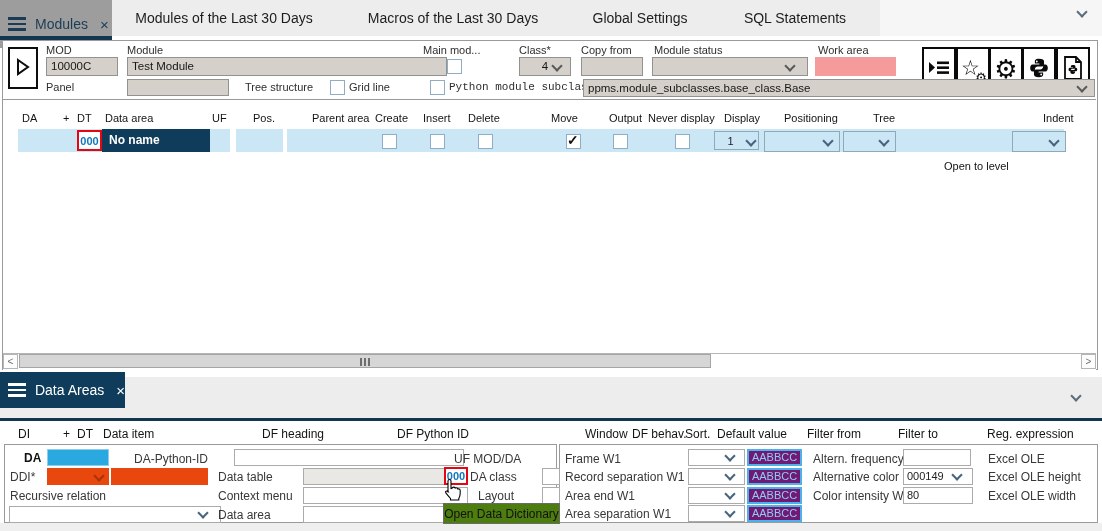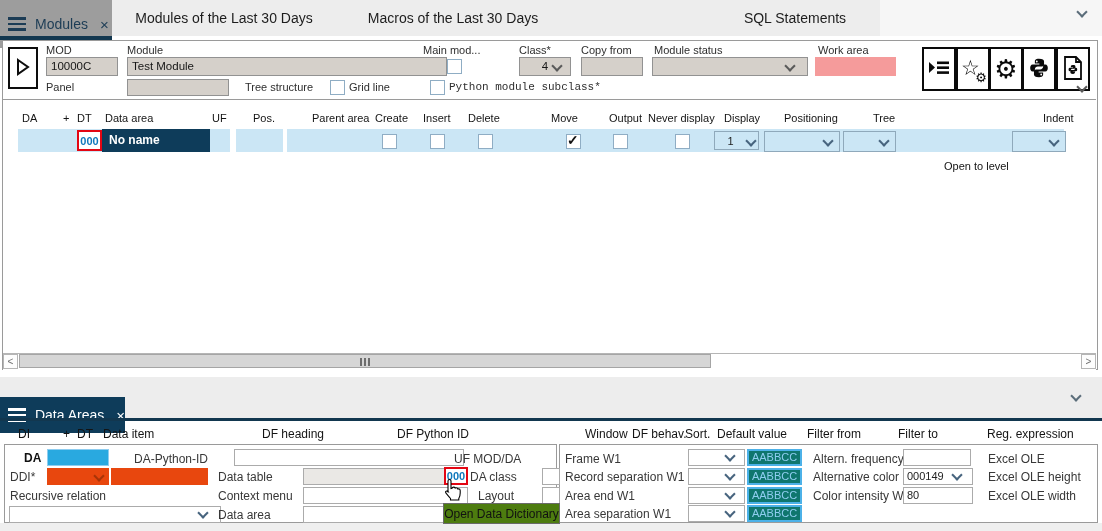--- a/index.html
+++ b/index.html
@@ -33,21 +33,21 @@
   .cv-orange{border-color:#a83408;}
   .cb{position:absolute;width:13px;height:13px;background:#fff;border:1px solid #8fadc4;}
   .cb.on::after{content:"✓";position:absolute;top:-3px;left:0;font-size:14px;font-weight:bold;color:#111;}
   .th{position:absolute;top:112px;font-size:11px;color:#141414;white-space:nowrap;}
   .th2{position:absolute;top:427px;font-size:12px;color:#141414;white-space:nowrap;}
   .iconbtn{position:absolute;top:47px;width:30px;height:40px;background:#fff;border:2px solid #0a0a0a;
            display:flex;align-items:center;justify-content:center;}
   .box{position:absolute;border:1px solid #9a9a9a;background:#fff;}
   .redbox{position:absolute;background:#fff;border:2px solid #e30613;color:#1078bc;font-weight:bold;
           font-size:11px;display:flex;align-items:center;justify-content:center;}
-  .aabbcc{position:absolute;background:#0f766e;border:2px solid #4cb1e8;color:#8fcdf0;font-size:11px;
+  .aabbcc{position:absolute;background:#701a75;border:2px solid #4cb1e8;color:#8fcdf0;font-size:11px;
           height:13px;line-height:13px;text-align:center;}
   .rowblue{position:absolute;background:#cbe6f5;}
   .dd-blue{position:absolute;background:#cbe6f5;border:1px solid #8fa9bb;}
   .tooltip{position:absolute;background:#4d7c0f;border:1px solid #6a6a6a;font-size:12px;color:#111;
            display:flex;align-items:center;justify-content:center;white-space:nowrap;z-index:30;}
   .glyph{font-size:20px;line-height:1;color:#0a0a0a;}
 </style>
 </head>
 <body>
 
@@ -57,20 +57,21 @@
     <div class="tabbar-lighter" style="left:880px;top:0;width:222px;height:36px;"></div>
   </div>
   <div class="tab-active-top" style="left:0;top:0;width:112px;height:48px;">
     <span class="burger"></span>
     <span class="tab-label">Modules</span>
     <span class="tab-close">×</span>
   </div>
   <div class="underline-navy" style="left:0;top:36px;width:112px;height:4px;"></div>
   <div class="tab-plain" style="left:118px;top:0;width:212px;height:36px;">Modules of the Last 30 Days</div>
   <div class="tab-plain" style="left:350px;top:0;width:206px;height:36px;">Macros of the Last 30 Days</div>
+  <div class="tab-plain" style="left:580px;top:0;width:120px;height:36px;">Global Settings</div>
   <div class="tab-plain" style="left:735px;top:0;width:120px;height:36px;">SQL Statements</div>
   <span class="cv" style="left:1078px;top:8px;border-color:#5b6d7a;"></span>
 
   <div class="box" style="left:2px;top:40px;width:1094px;height:328px;"></div>
   <div class="abs" style="left:3px;top:99px;width:1093px;height:1px;background:#9a9a9a;"></div>
 
   <div class="abs" style="left:8px;top:47px;width:26px;height:38px;border:2px solid #0d0d0d;background:#fff;display:flex;align-items:center;justify-content:center;">
     <span>
       <svg width="14" height="18" viewBox="0 0 14 18">
           <path d="M2 2 L12 9 L2 16 Z" fill="none" stroke="#0d0d0d" stroke-width="2"></path>
@@ -141,20 +142,21 @@
     </span>
   </div>
 
   <div class="lbl" style="left:46px;top:81px;">Panel</div>
   <div class="fld" style="left:127px;top:79px;width:92px;height:15px;line-height:15px;"></div>
   <div class="lbl" style="left:245px;top:81px;">Tree structure</div>
   <span class="cb" style="left:330px;top:80px;"></span>
   <div class="lbl" style="left:349px;top:81px;">Grid line</div>
   <span class="cb" style="left:430px;top:80px;"></span>
   <div class="lbl" style="left:449px;top:81px;font-family:Liberation Mono, monospace;">Python module subclass*</div>
+  <div class="fld" style="left:583px;top:79px;width:502px;height:16px;line-height:16px;">ppms.module_subclasses.base_class.Base</div>
   <span class="cv cv-gray" style="left:1078px;top:83px;"></span>
 
   <div class="th" style="left:22px;">DA</div>
   <div class="th" style="left:63px;">+</div>
   <div class="th" style="left:77px;">DT</div>
   <div class="th" style="left:105px;">Data area</div>
   <div class="th" style="left:212px;">UF</div>
   <div class="th" style="left:253px;">Pos.</div>
   <div class="th" style="left:312px;">Parent area</div>
   <div class="th" style="left:375px;">Create</div>
@@ -190,21 +192,21 @@
   <span class="cv" style="left:1050px;top:137px;"></span>
 
   <div class="abs" style="left:3px;top:353px;width:1093px;height:16px;border-top:1px solid #b5b5b5;background:#fff;"></div>
   <div class="abs" style="left:3px;top:354px;width:15px;height:15px;background:#fdfdfd;border:1px solid #b5b5b5;box-sizing:border-box;text-align:center;line-height:13px;color:#707070;font-size:10px;">&lt;</div>
   <div class="abs" style="left:19px;top:354px;width:692px;height:14px;background:#d6d6d6;border:1px solid #a5a5a5;box-sizing:border-box;">
     <span style="position:absolute;left:344px;top:3px;width:1.5px;height:8px;background:#6e6e6e;box-shadow:4px 0 0 #6e6e6e,-4px 0 0 #6e6e6e;"></span>
   </div>
   <div class="abs" style="left:1081px;top:354px;width:15px;height:15px;background:#fdfdfd;border:1px solid #b5b5b5;box-sizing:border-box;text-align:center;line-height:13px;color:#707070;font-size:10px;">&gt;</div>
 
   <div class="tabbar" style="top:377px;height:41px;"></div>
-  <div class="tab-active-bottom" style="left:0;top:397px;width:125px;height:36px;">
+  <div class="tab-active-bottom" style="left:0;top:372px;width:125px;height:36px;">
     <span class="burger"></span>
     <span class="tab-label">Data Areas</span>
     <span class="tab-close">×</span>
   </div>
   <span class="cv" style="left:1072px;top:392px;border-color:#5b6d7a;"></span>
   <div class="underline-navy" style="left:0;top:418px;width:1102px;height:3px;"></div>
 
   <div class="abs" style="left:0;top:523px;width:1102px;height:8px;background:#efefef;"></div>
 
   <div class="th2" style="left:18px;">DI</div>

